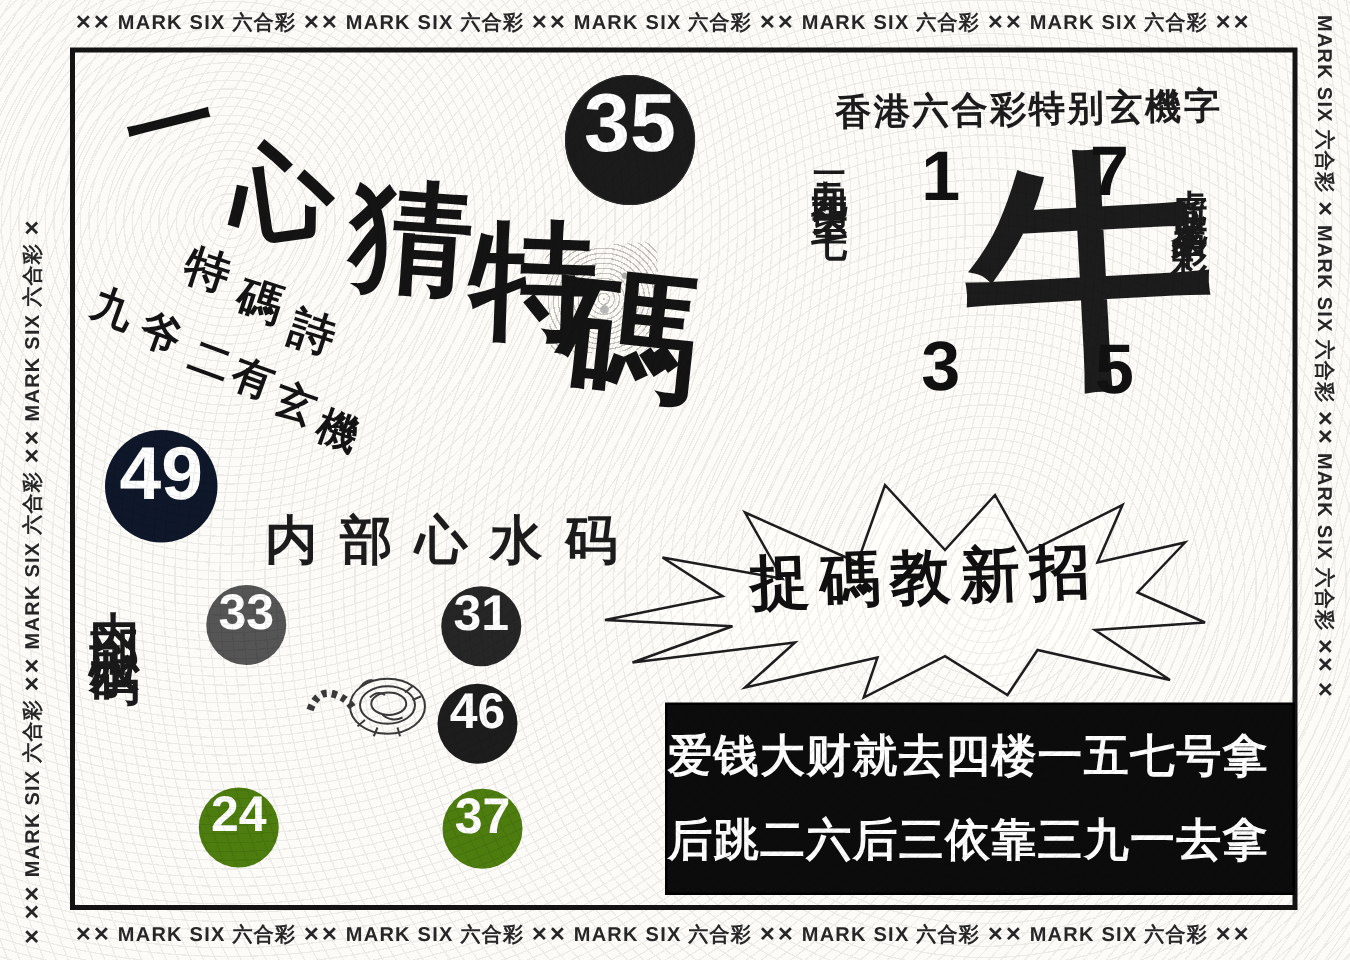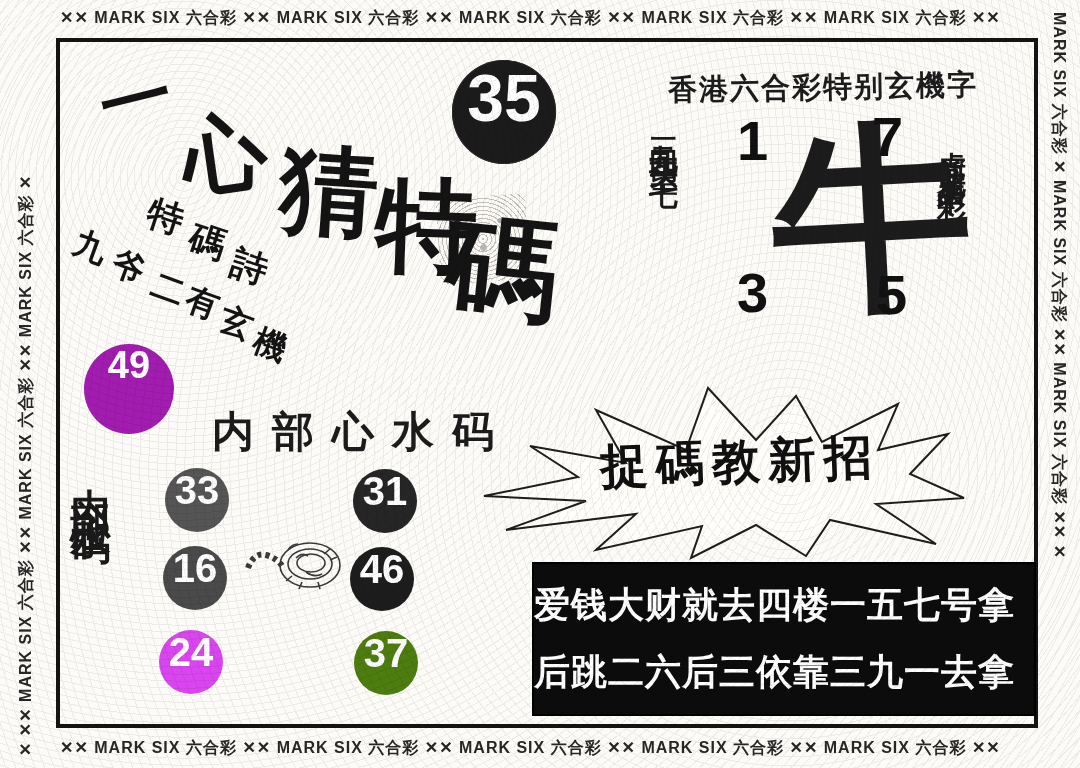--- a/index.html
+++ b/index.html
@@ -39,27 +39,27 @@
           radial-gradient(circle at 50% 60%, #a5a5a5 3px, transparent 4px),
           radial-gradient(circle at 20% 75%, #999 2px, transparent 3px),
           radial-gradient(circle at 82% 70%, #8b8b8b 2px, transparent 3px),
           repeating-radial-gradient(circle at 50% 50%, #b5b0a8 0 1px, transparent 1px 4px);
          border-radius:8px;transform:rotate(-4deg);}
   
   .circle{position:absolute;border-radius:50%;display:flex;justify-content:center;
           color:#fff;font-weight:bold;font-family:"Liberation Sans",sans-serif;}
   .c-top{left:452px;top:60px;width:104px;height:104px;background:#1b1b1b;font-size:66px;
          box-shadow:0 0 0 1px #2a2a2a inset;}
-  .c-big{left:84px;top:344px;width:90px;height:90px;background:#a21caf;font-size:38px;}
+  .c-big{left:84px;top:344px;width:90px;height:90px;background:#0f172a;font-size:60px;}
   .c-sm{width:64px;height:64px;font-size:40px;}
   .c-33{left:165px;top:468px;background:#555;}
   .c-31{left:353px;top:469px;background:#262626;}
   .c-16{left:163px;top:546px;background:#4a4a4a;}
   .c-46{left:350px;top:547px;background:#1d1d1d;}
-  .c-24{left:159px;top:630px;background:#d946ef;}
+  .c-24{left:159px;top:630px;background:#4d7c0f;}
   .c-37{left:354px;top:631px;background:#4d7c0f;}
   
   .vtext{position:absolute;writing-mode:vertical-rl;text-orientation:upright;
          font-family:"DejaVu Serif",serif;font-weight:bold;color:#1a1a1a;}
   .v-left-verse{left:644px;top:114px;font-size:29px;letter-spacing:7px;}
   .v-right-verse{left:932px;top:128px;font-size:29px;letter-spacing:7px;}
   .v-inner{left:64px;top:456px;font-size:40px;letter-spacing:10px;}
   
   .mystery-header{position:absolute;left:668px;top:68px;width:310px;font-size:29px;font-weight:bold;
                   font-family:"DejaVu Serif",serif;letter-spacing:2px;transform:rotate(-1deg);}
@@ -142,23 +142,20 @@
   <div class="mnum mnum-3">3</div>
   <div class="mnum mnum-5">5</div>
 
   <div class="issue">内部心水码</div>
 
   <div class="vtext v-inner">内部心水码</div>
 
   <div class="circle c-sm c-33">
       <span>33</span>
     </div>
-  <div class="circle c-sm c-16">
-      <span>16</span>
-    </div>
   <div class="circle c-sm c-24">
       <span>24</span>
     </div>
   <div class="circle c-sm c-31">
       <span>31</span>
     </div>
   <div class="circle c-sm c-46">
       <span>46</span>
     </div>
   <div class="circle c-sm c-37">

